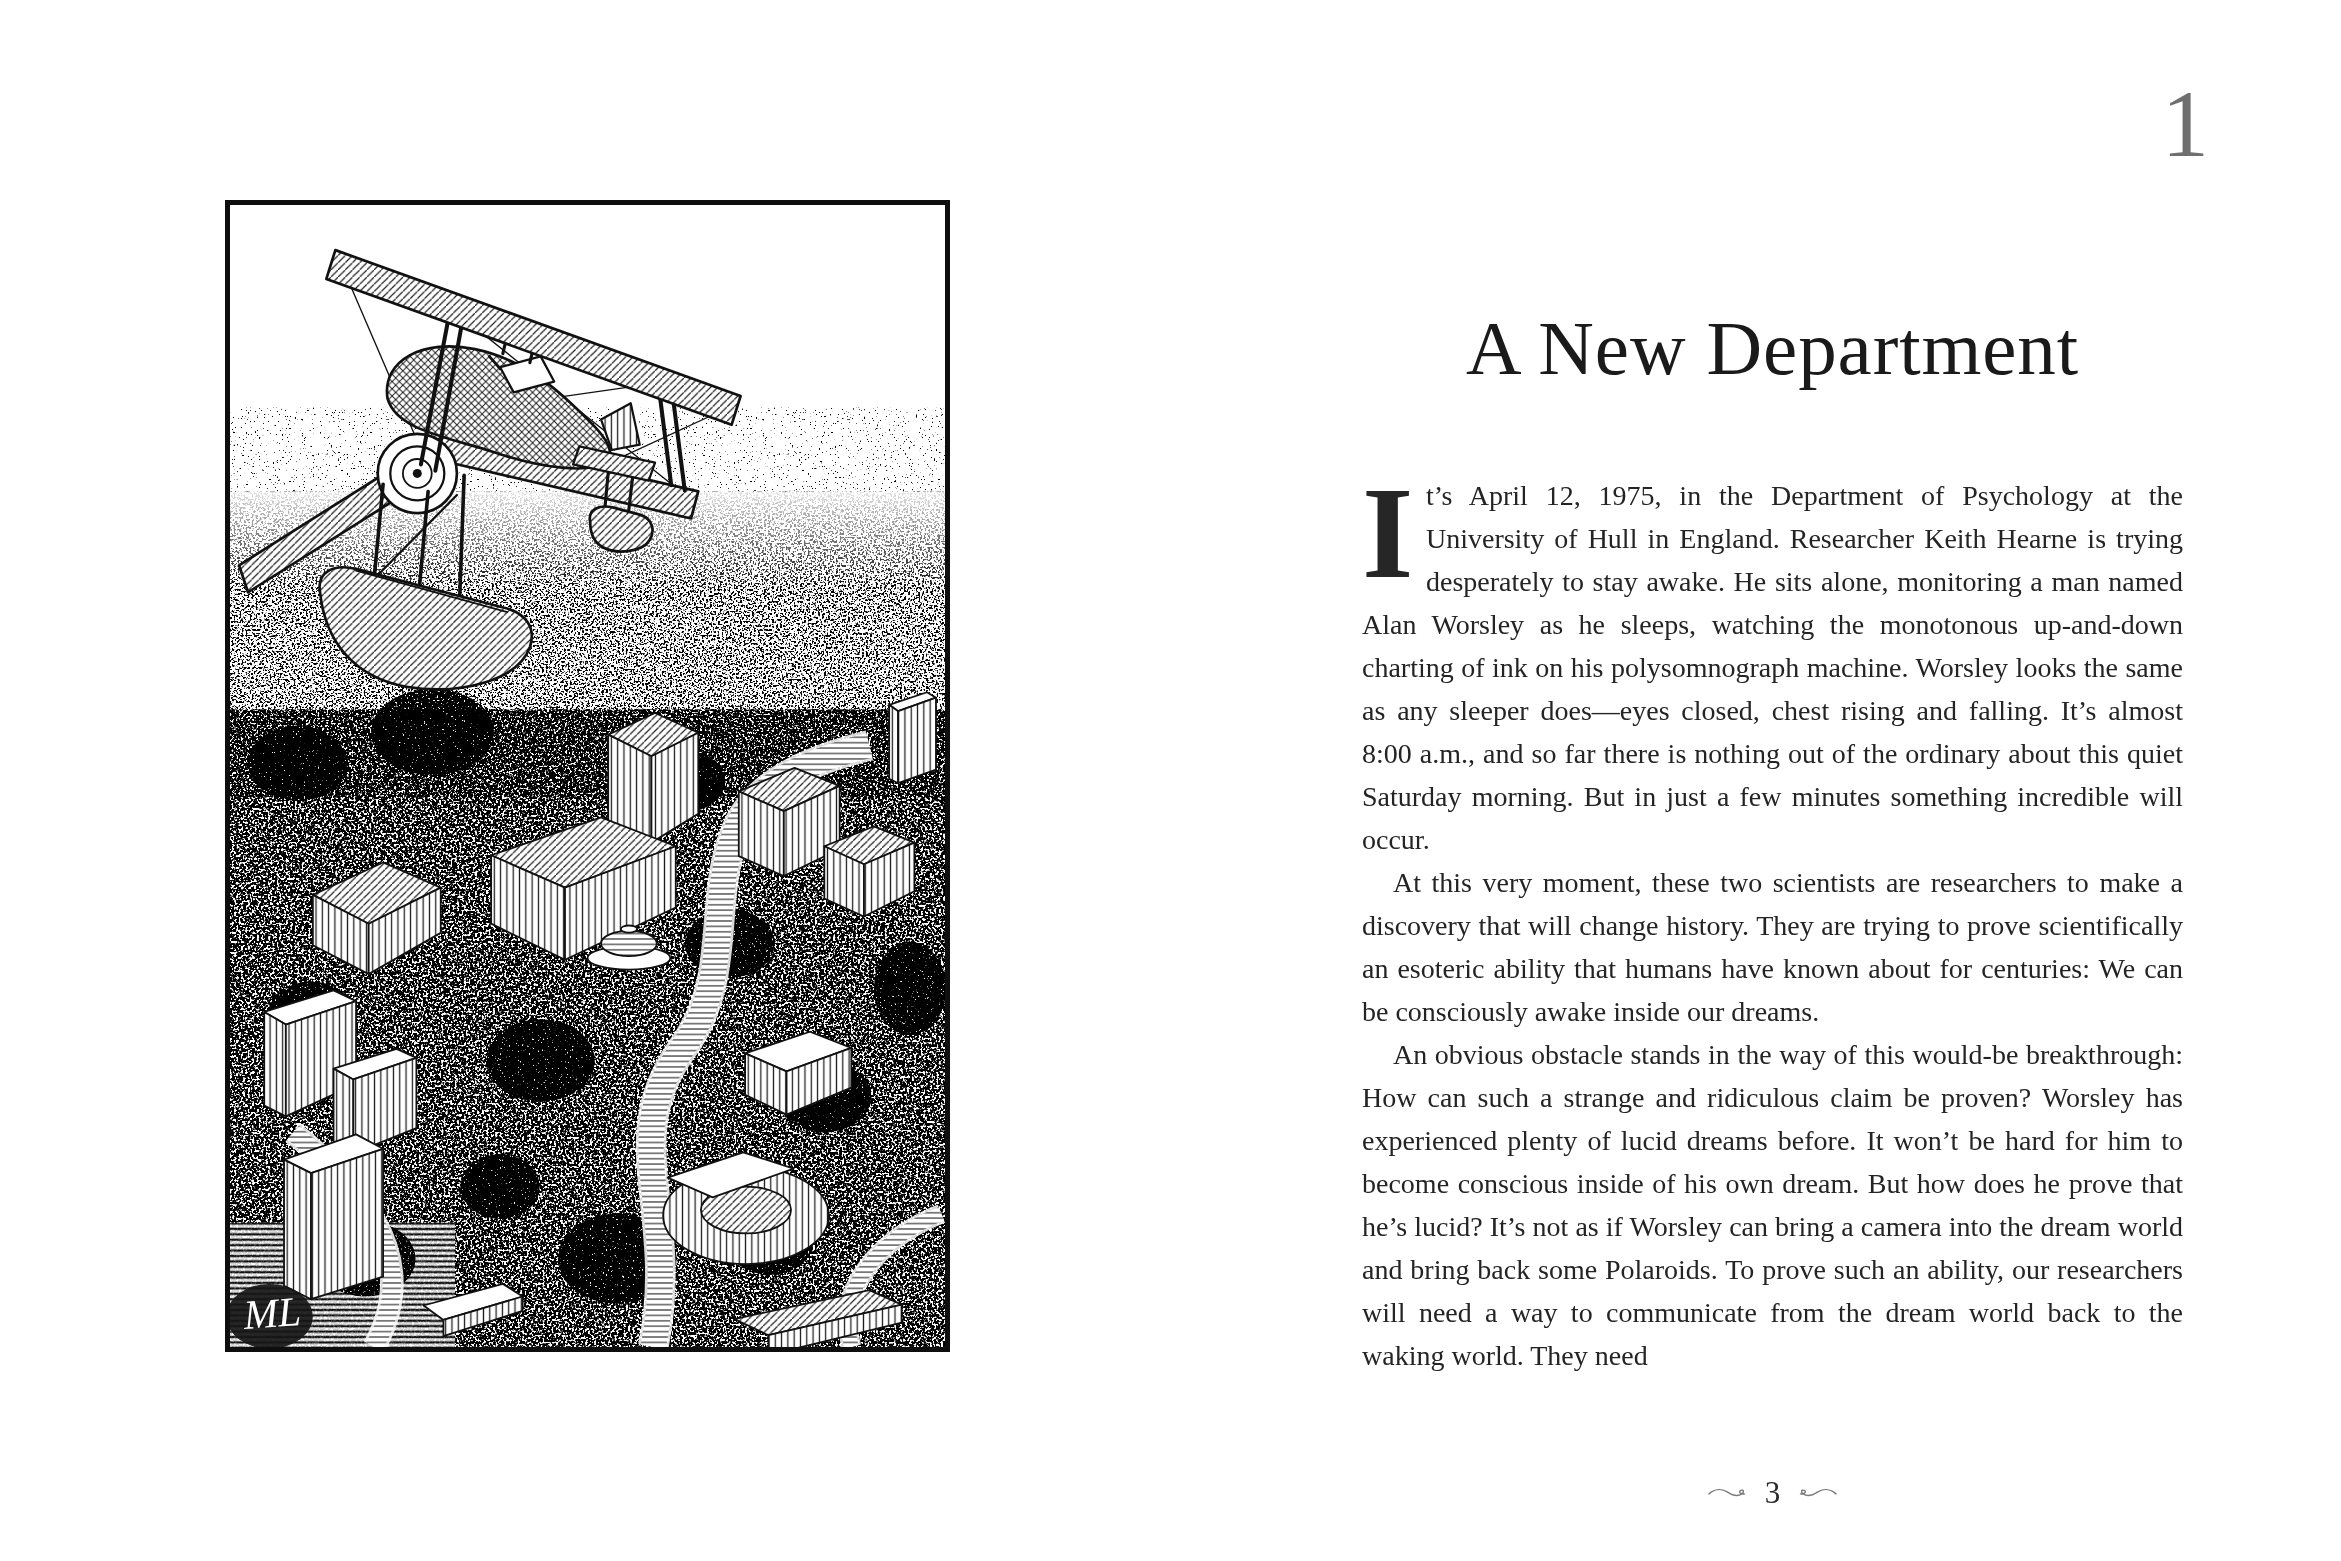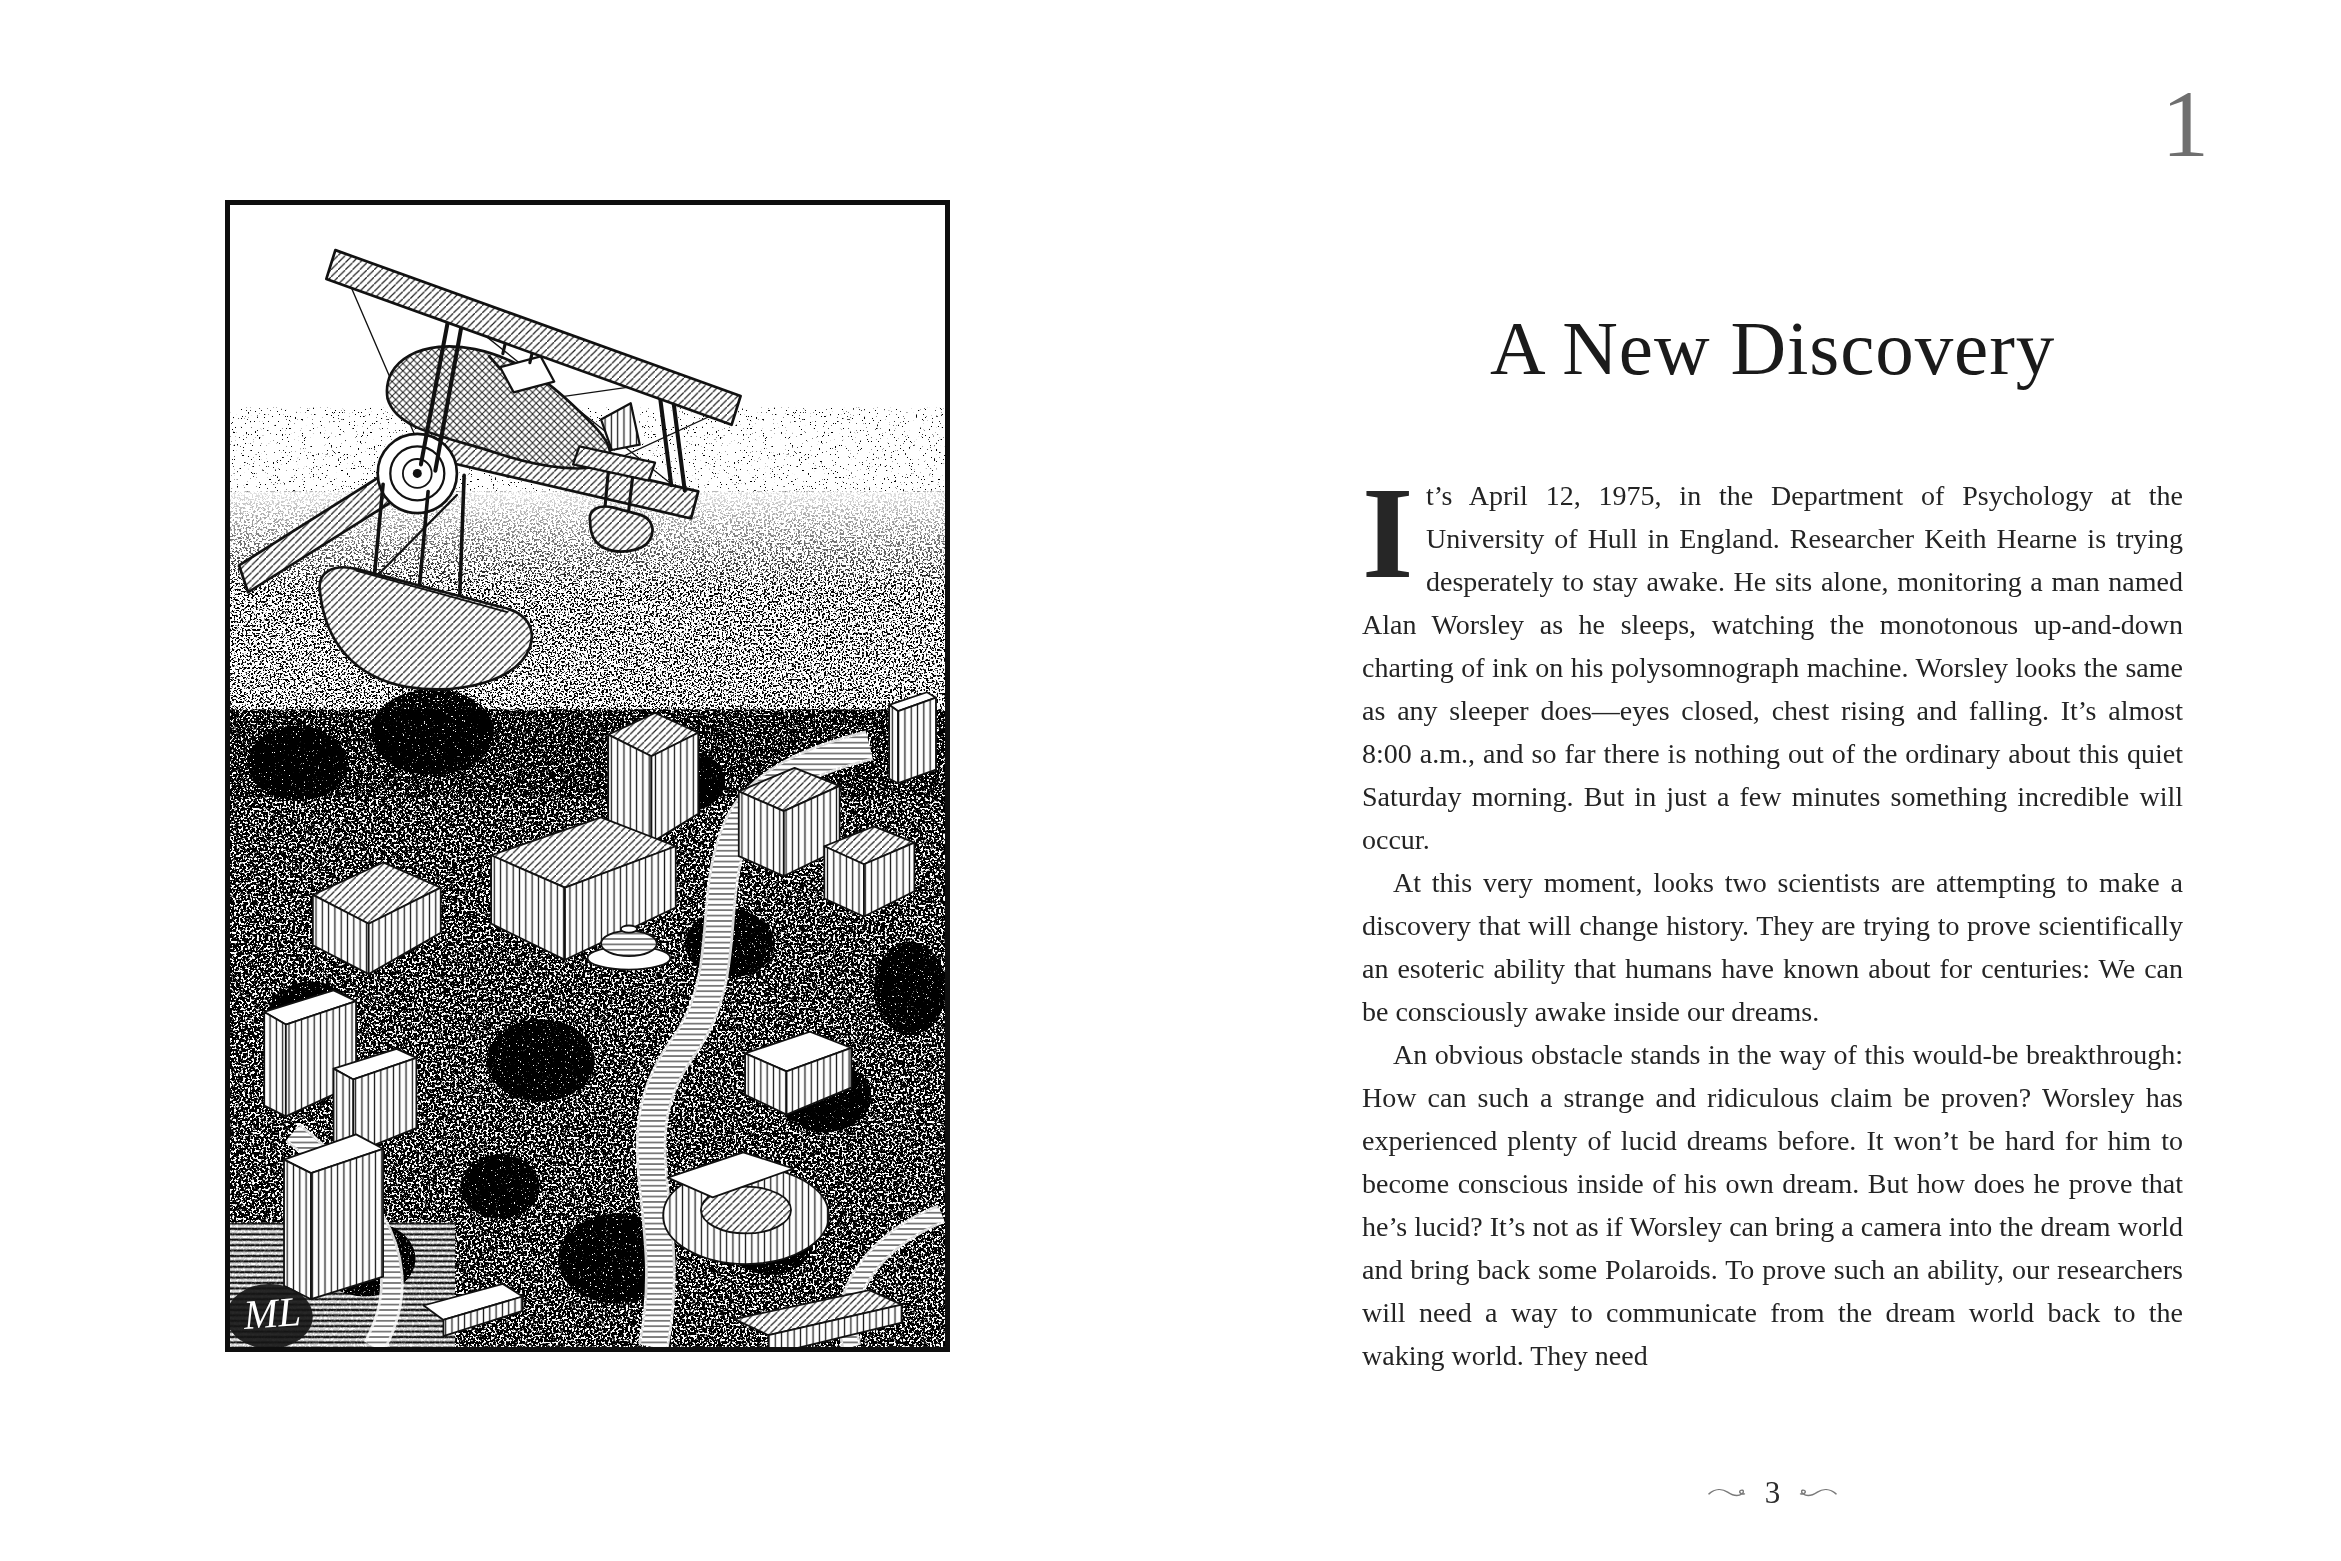--- a/index.html
+++ b/index.html
@@ -242,25 +242,25 @@
 
       <g>
         <ellipse cx="44" cy="1234" rx="48" ry="36" fill="#161616" opacity="0.92"></ellipse>
         <text x="16" y="1248" font-size="46" font-style="italic" fill="#ffffff" font-family="'Liberation Serif',serif" transform="rotate(-4 16 1248)">ML</text>
       </g>
     </svg>
   </figure>
 
   <div class="chapter-number">1</div>
 
-  <h1 class="chapter-title">A New Discovery</h1>
+  <h1 class="chapter-title">A New Department</h1>
 
   <div class="body-text">
     <p class="para"><span class="dropcap">I</span><span>t’s April 12, 1975, in the Department of Psychology at the University of Hull in England. Researcher Keith Hearne is trying desperately to stay awake. He sits alone, monitoring a man named Alan Worsley as he sleeps, watching the monotonous up-and-down charting of ink on his polysomnograph machine. Worsley looks the same as any sleeper does—eyes closed, chest rising and falling. It’s almost 8:00 a.m., and so far there is nothing out of the ordinary about this quiet Saturday morning. But in just a few minutes something incredible will occur.</span></p>
-    <p class="para indent">At this very moment, looks two scientists are attempting to make a discovery that will change history. They are trying to prove scientifically an esoteric ability that humans have known about for centuries: We can be consciously awake inside our dreams.</p>
+    <p class="para indent">At this very moment, these two scientists are researchers to make a discovery that will change history. They are trying to prove scientifically an esoteric ability that humans have known about for centuries: We can be consciously awake inside our dreams.</p>
     <p class="para indent">An obvious obstacle stands in the way of this would-be breakthrough: How can such a strange and ridiculous claim be proven? Worsley has experienced plenty of lucid dreams before. It won’t be hard for him to become conscious inside of his own dream. But how does he prove that he’s lucid? It’s not as if Worsley can bring a camera into the dream world and bring back some Polaroids. To prove such an ability, our researchers will need a way to communicate from the dream world back to the waking world. They need</p>
   </div>
 
   <div class="folio">
     <svg class="orn" viewBox="0 0 46 18" xmlns="http://www.w3.org/2000/svg">
       <path d="M1,10 C8,4 16,4 22,8 C28,12 34,13 38,10 C41,8 40,5 37,6 C34,7 36,11 41,10" fill="none" stroke="#7a7a7a" stroke-width="1.6" stroke-linecap="round"></path>
     </svg>
     <span class="folio-num">3</span>
     <svg class="orn" viewBox="0 0 46 18" xmlns="http://www.w3.org/2000/svg">
       <path d="M45,10 C38,4 30,4 24,8 C18,12 12,13 8,10 C5,8 6,5 9,6 C12,7 10,11 5,10" fill="none" stroke="#7a7a7a" stroke-width="1.6" stroke-linecap="round"></path>

